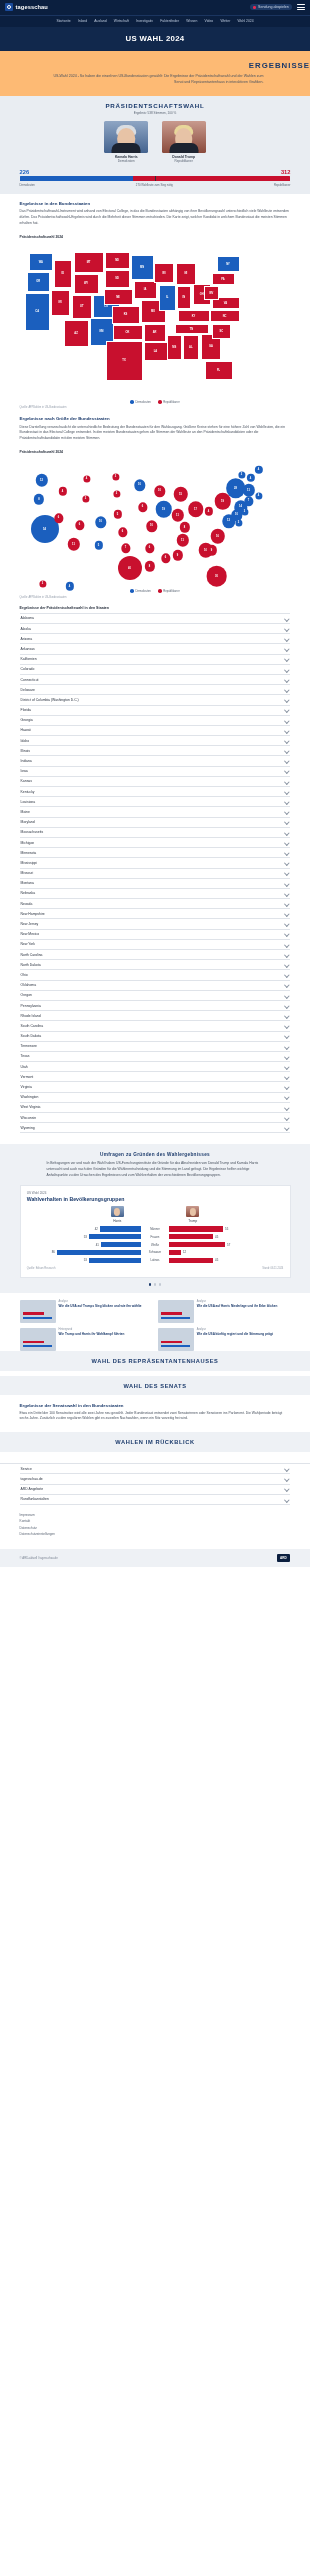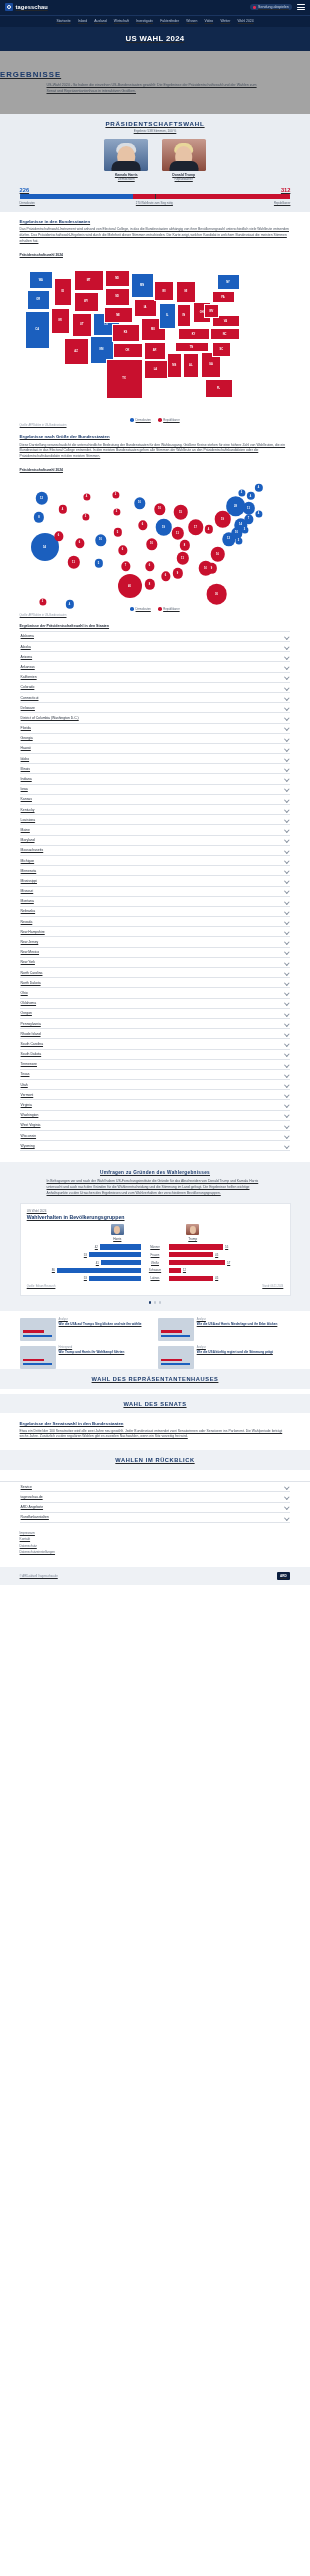--- a/index.html
+++ b/index.html
@@ -5,21 +5,21 @@
 <style>
   * { box-sizing: border-box; }
   html, body { margin:0; padding:0; }
   body {
     width: 310px;
     font-family: "Liberation Sans", sans-serif;
     color: #23262a;
     background: #ffffff;
     font-size: 4.7px;
   }
-  .page { width:310px; position:relative;text-decoration:underline; }
+  .page { width:310px; position:relative; }
 
   
   .topbar {
     height: 14.5px;
     background: #0b1f3f;
     display:flex; align-items:center; justify-content:space-between;
     padding: 0 5.2px;
   }
   .brand { display:flex; align-items:center; gap:2.1px; }
   .brand-mark {
@@ -44,21 +44,21 @@
     padding:3.1px 0 4.1px; 
   }
   .navbar a { color:#b9c6da; font-size:3.4px; text-decoration:none; }
 
   
   .page-title-wrap { background:#11284c; padding:7.2px 0 8.3px; text-align:center; }
   .page-title { color:#fff; font-size:7.8px; letter-spacing:0.3px; font-weight:bold; }
 
   
   .band {
-    background:#a3a3a3; text-align:left; padding:19px 0;
+    background:#fdba74; text-align:right; padding:10px 0;
   }
   .band h2 { margin:0; font-size:7.8px; letter-spacing:1px; color:#1b3a6b; font-weight:bold;}
   .band p { margin:4.1px auto 0; max-width:217px; font-size:3.6px; line-height:1.6; color:#4a5360;}
 
   .section-title-bar {
     background:#eef1f5; text-align:center; padding:6.7px 0; margin-top:0;
   }
   .section-title-bar h3 { margin:0; font-size:5.7px; letter-spacing:0.6px; color:#1b3a6b; font-weight:bold;}
 
   

